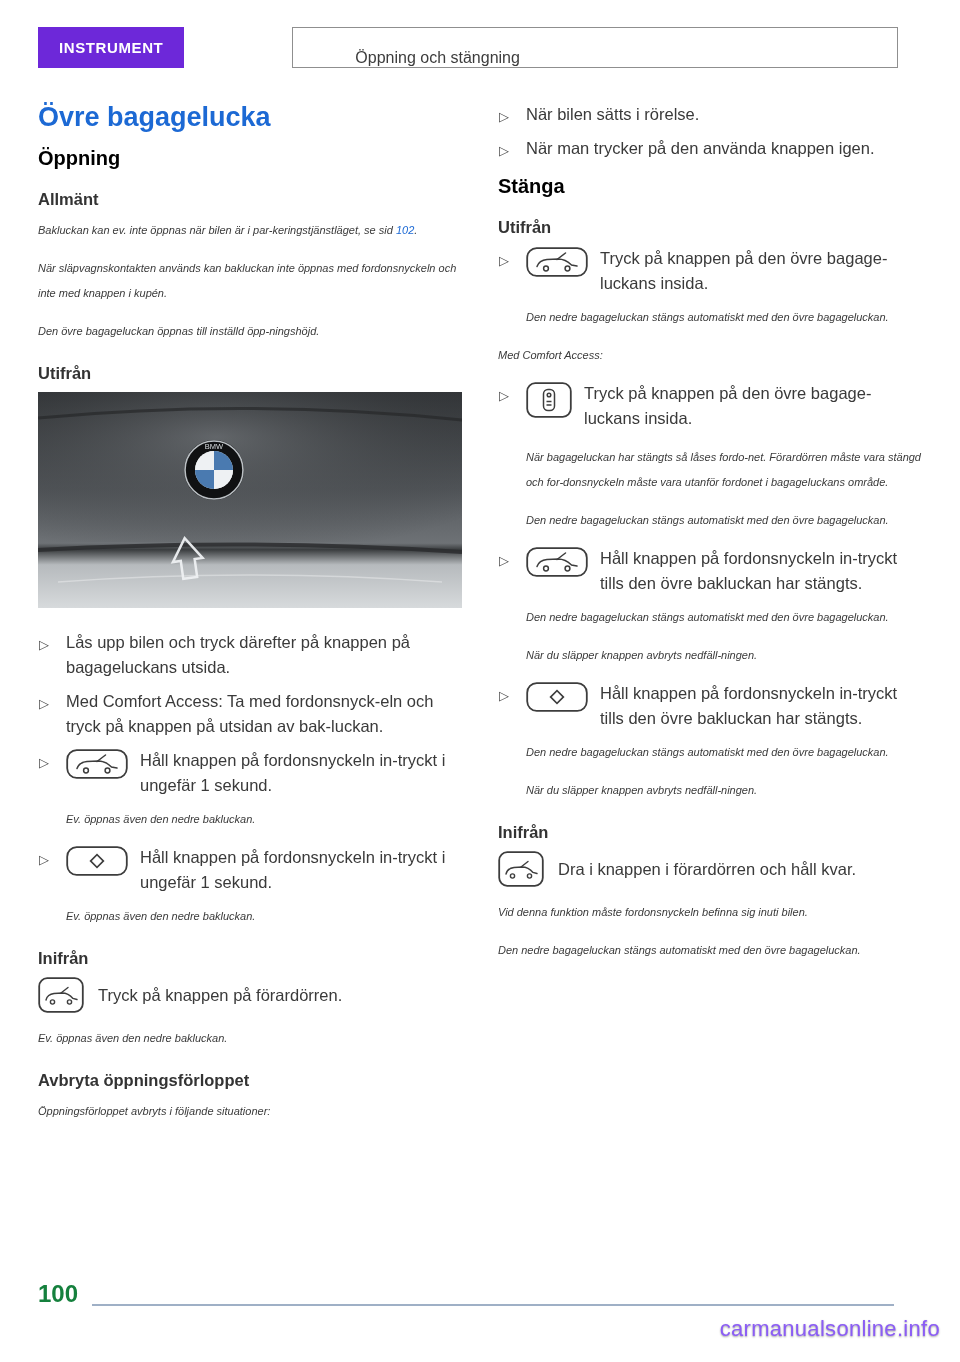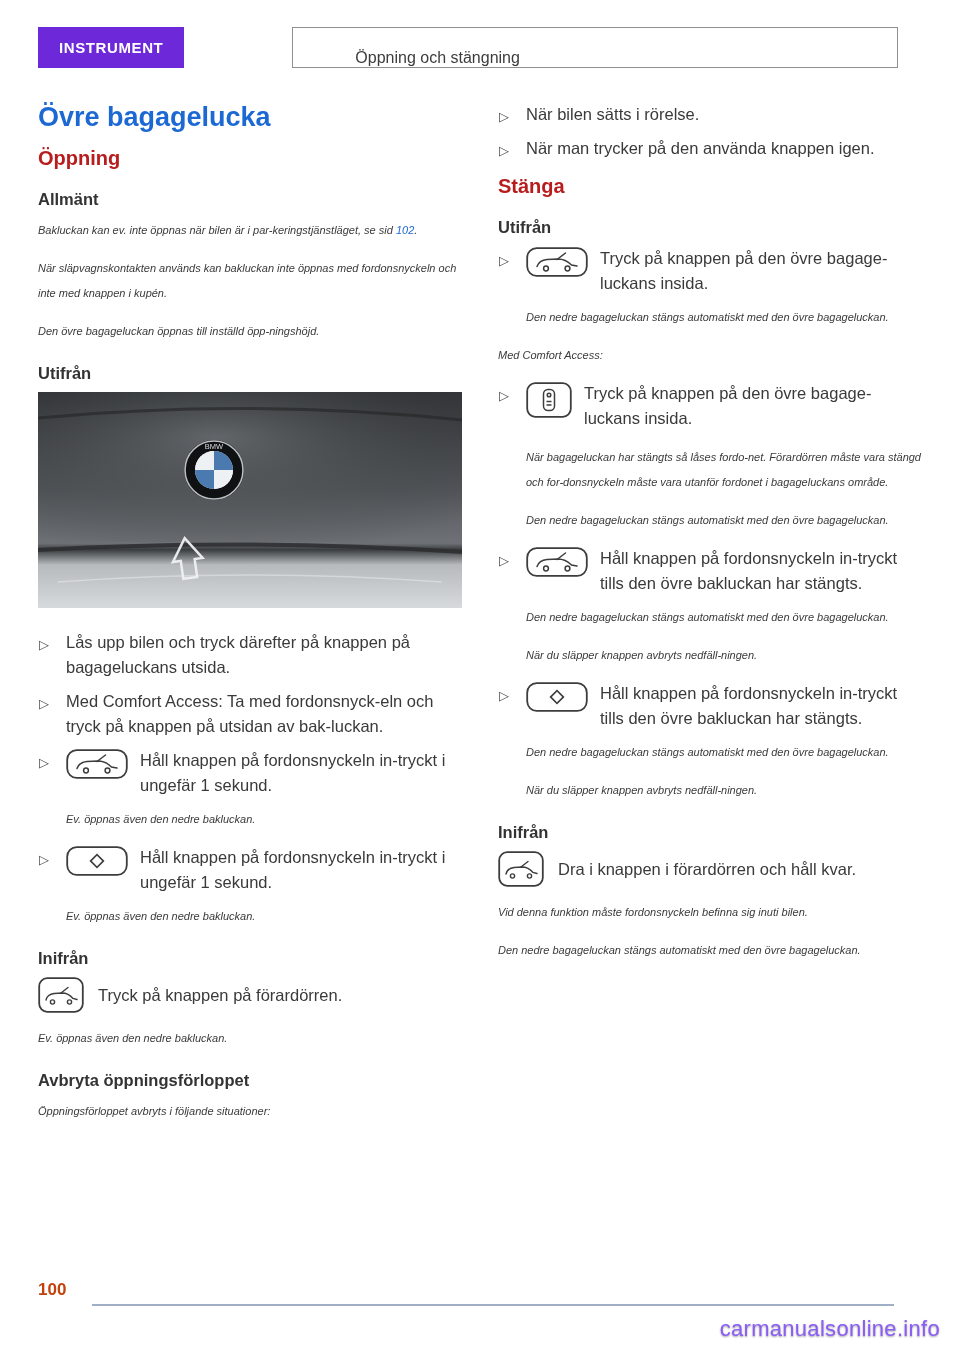--- a/index.html
+++ b/index.html
@@ -23,21 +23,21 @@
     margin-left:108px; margin-right:24px; flex:1;
     border:1px solid #8f8f8f; display:flex; align-items:flex-end;
     padding-left:62px; font-size:16px; color:#3c3c3c;
   }
 
   
   .columns { display:flex; gap:36px; margin-top:34px; }
   .col { width:424px; }
 
   h1 { color:#1c69d4; font-size:27px; font-weight:bold; margin:0 0 14px; }
-  h2 { color:#b91c1c; font-size:20px; font-weight:bold; margin:14px 0 10px; }
+  h2 { color:#000000; font-size:20px; font-weight:bold; margin:14px 0 10px; }
   h3 { font-size:16.5px; font-weight:bold; color:#333; margin:20px 0 9px; }
 
   .para { font-size:11px; line-height:25px; margin:0 0 13px;font-style:italic; }
   .para.indent { padding-left:28px; }
   .link { color:#1c69d4; cursor:pointer; }
 
   .bullet {
     position:relative; padding-left:28px; margin:0 0 9px;
     font-size:16.5px; line-height:25px;
   }
@@ -48,21 +48,21 @@
   .ficon { float:left; margin:1px 12px 18px 0; line-height:0; }
 
   .photo { width:424px; height:216px; margin:6px 0 22px; line-height:0; }
 
   .iconpara { display:flex; gap:14px; align-items:flex-start; margin:2px 0 13px; }
   .sicon { flex:0 0 auto; line-height:0; }
   .iptxt { font-size:16.5px; line-height:25px; padding-top:6px; }
 
   
   .footer { position:absolute; left:0; right:0; bottom:0; height:88px; }
-  .pagenum { position:absolute; left:38px; top:6px; font-size:17px; font-weight:bold; color:#c2410c; }
+  .pagenum { position:absolute; left:38px; top:6px; font-size:24px; font-weight:bold; color:#15803d; }
   .footline { position:absolute; left:92px; right:66px; top:30px; height:2px; background:#9fb0c6; }
   .edition { position:absolute; left:0; right:0; top:40px; text-align:center; font-size:15.5px; color:#4d4d4d;margin-top:48px; }
   .watermark {
     position:absolute; right:20px; top:42px; font-size:22px; color:#8b5cf6;
     text-shadow:0 1px 2px rgba(40,40,40,.45); letter-spacing:.3px;
   }
 </style>
 </head>
 <body>
 

